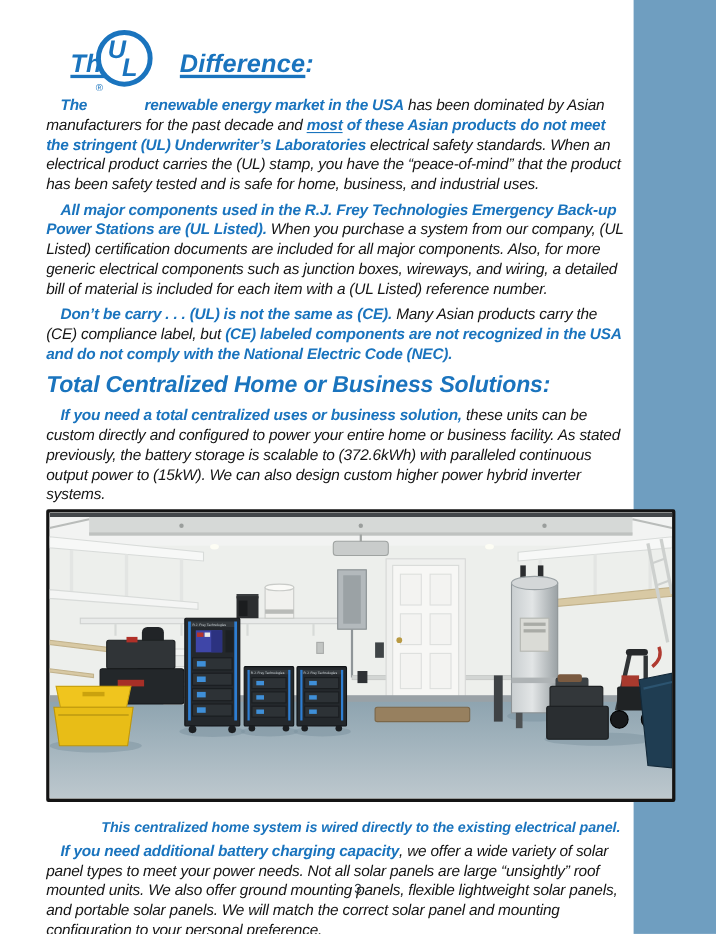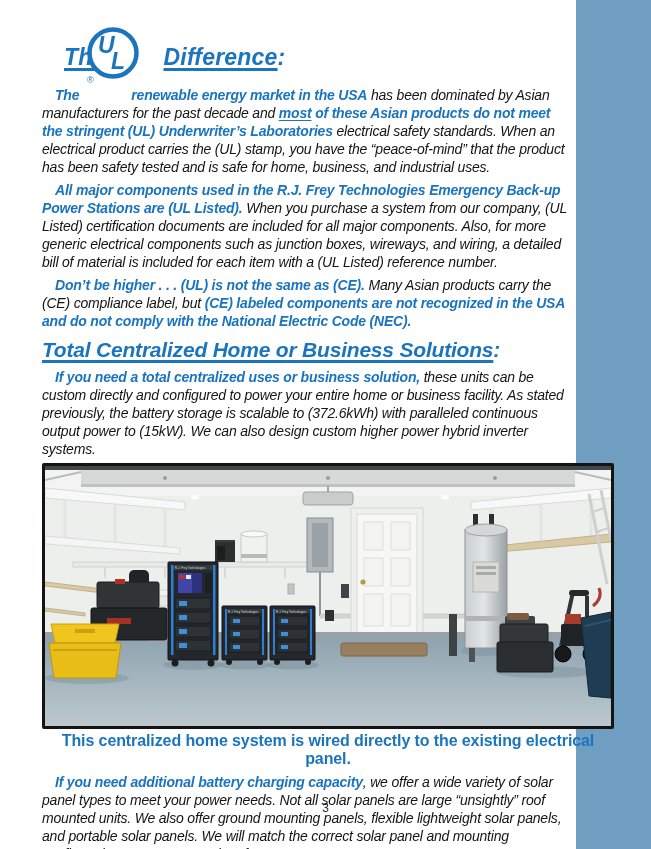--- a/index.html
+++ b/index.html
@@ -22,36 +22,36 @@
     color:#1a74be;letter-spacing:.2px;
   }
   h1 .hu{text-decoration:underline;text-decoration-thickness:2.5px;text-underline-offset:3px;}
   .logo-gap{display:inline-block;width:58px;}
   .ul-logo{position:absolute;left:84px;top:26px;width:56px;height:60px;}
   h2.doch2{
     margin:7px 0 2px 0;padding:0;
     font-size:21px;line-height:26px;font-style:italic;font-weight:bold;
     color:#1a74be;letter-spacing:-.2px;
   }
-  h2 .hu{text-decoration:underline;text-decoration-thickness:2.5px;text-underline-offset:3px;}
+  h2 .hu{text-decoration-thickness:2.5px;text-underline-offset:3px;}
   p.body{
     margin:5px 0 0 0;width:527px;
     font-size:14px;line-height:18px;font-style:italic;
     letter-spacing:-.2px;color:#141414;text-indent:13px;
   }
   p.body .b{color:#1a74be;font-weight:bold;}
   p.body .bu{color:#1a74be;font-weight:bold;text-decoration:underline;text-underline-offset:2px;}
   p.body .gap{display:inline-block;width:52px;}
   .photo-frame{
     margin-top:5px;width:566px;height:260px;
     border:3px solid #141414;border-radius:2px;overflow:hidden;background:#edefec;
   }
   .photo-caption{
-    margin-top:3px;width:572px;text-align:center;
-    font-size:16px;font-weight:bold;color:#1a74be;letter-spacing:-.1px;
+    margin-top:15px;width:572px;text-align:center;
+    font-size:13px;font-style:italic;font-weight:bold;color:#1a74be;letter-spacing:-.1px;
   }
   .page-number{
     position:absolute;top:801px;left:0;width:651px;text-align:center;
     font-size:12px;color:#22303a;
   }
 </style>
 </head>
 <body>
 
 <div class="sidebar"></div>
@@ -66,21 +66,21 @@
       <text x="14" y="27" font-family="Liberation Sans, sans-serif" font-size="23" font-weight="bold" font-style="italic" fill="#1a74be">U</text>
       <text x="27" y="43" font-family="Liberation Sans, sans-serif" font-size="23" font-weight="bold" font-style="italic" fill="#1a74be">L</text>
       <text x="3" y="57" font-family="Liberation Sans, sans-serif" font-size="9" fill="#1a74be">®</text>
     </svg>
   </div>
 
   <p class="body"><span class="b">The</span><span class="gap"></span><span class="b">renewable energy market in the USA</span><span> has been dominated by Asian manufacturers for the past decade and </span><span class="bu">most</span><span class="b"> of these Asian products do not meet the stringent (UL) Underwriter’s Laboratories</span><span> electrical safety standards. When an electrical product carries the (UL) stamp, you have the “peace-of-mind” that the product has been safety tested and is safe for home, business, and industrial uses.</span></p>
 
   <p class="body"><span class="b">All major components used in the R.J. Frey Technologies Emergency Back-up Power Stations are (UL Listed).</span><span> When you purchase a system from our company, (UL Listed) certification documents are included for all major components. Also, for more generic electrical components such as junction boxes, wireways, and wiring, a detailed bill of material is included for each item with a (UL Listed) reference number.</span></p>
 
-  <p class="body"><span class="b">Don’t be higher . . . (UL) is not the same as (CE).</span><span> Many Asian products carry the (CE) compliance label, but </span><span class="b">(CE) labeled components are not recognized in the USA and do not comply with the National Electric Code (NEC).</span></p>
+  <p class="body"><span class="b">Don’t be carry . . . (UL) is not the same as (CE).</span><span> Many Asian products carry the (CE) compliance label, but </span><span class="b">(CE) labeled components are not recognized in the USA and do not comply with the National Electric Code (NEC).</span></p>
 
   <h2 class="doch2"><span class="hu">Total Centralized Home or Business Solutions</span><span>:</span></h2>
 
   <p class="body"><span class="b">If you need a total centralized uses or business solution,</span><span> these units can be custom directly and configured to power your entire home or business facility. As stated previously, the battery storage is scalable to (372.6kWh) with paralleled continuous output power to (15kW). We can also design custom higher power hybrid inverter systems.</span></p>
 
   <div class="photo-frame">
     <svg width="566" height="260" viewBox="0 0 566 260">
       <defs>
         <linearGradient id="floorG" x1="0" y1="0" x2="0" y2="1">
           <stop offset="0" stop-color="#8ea4b0"></stop>

